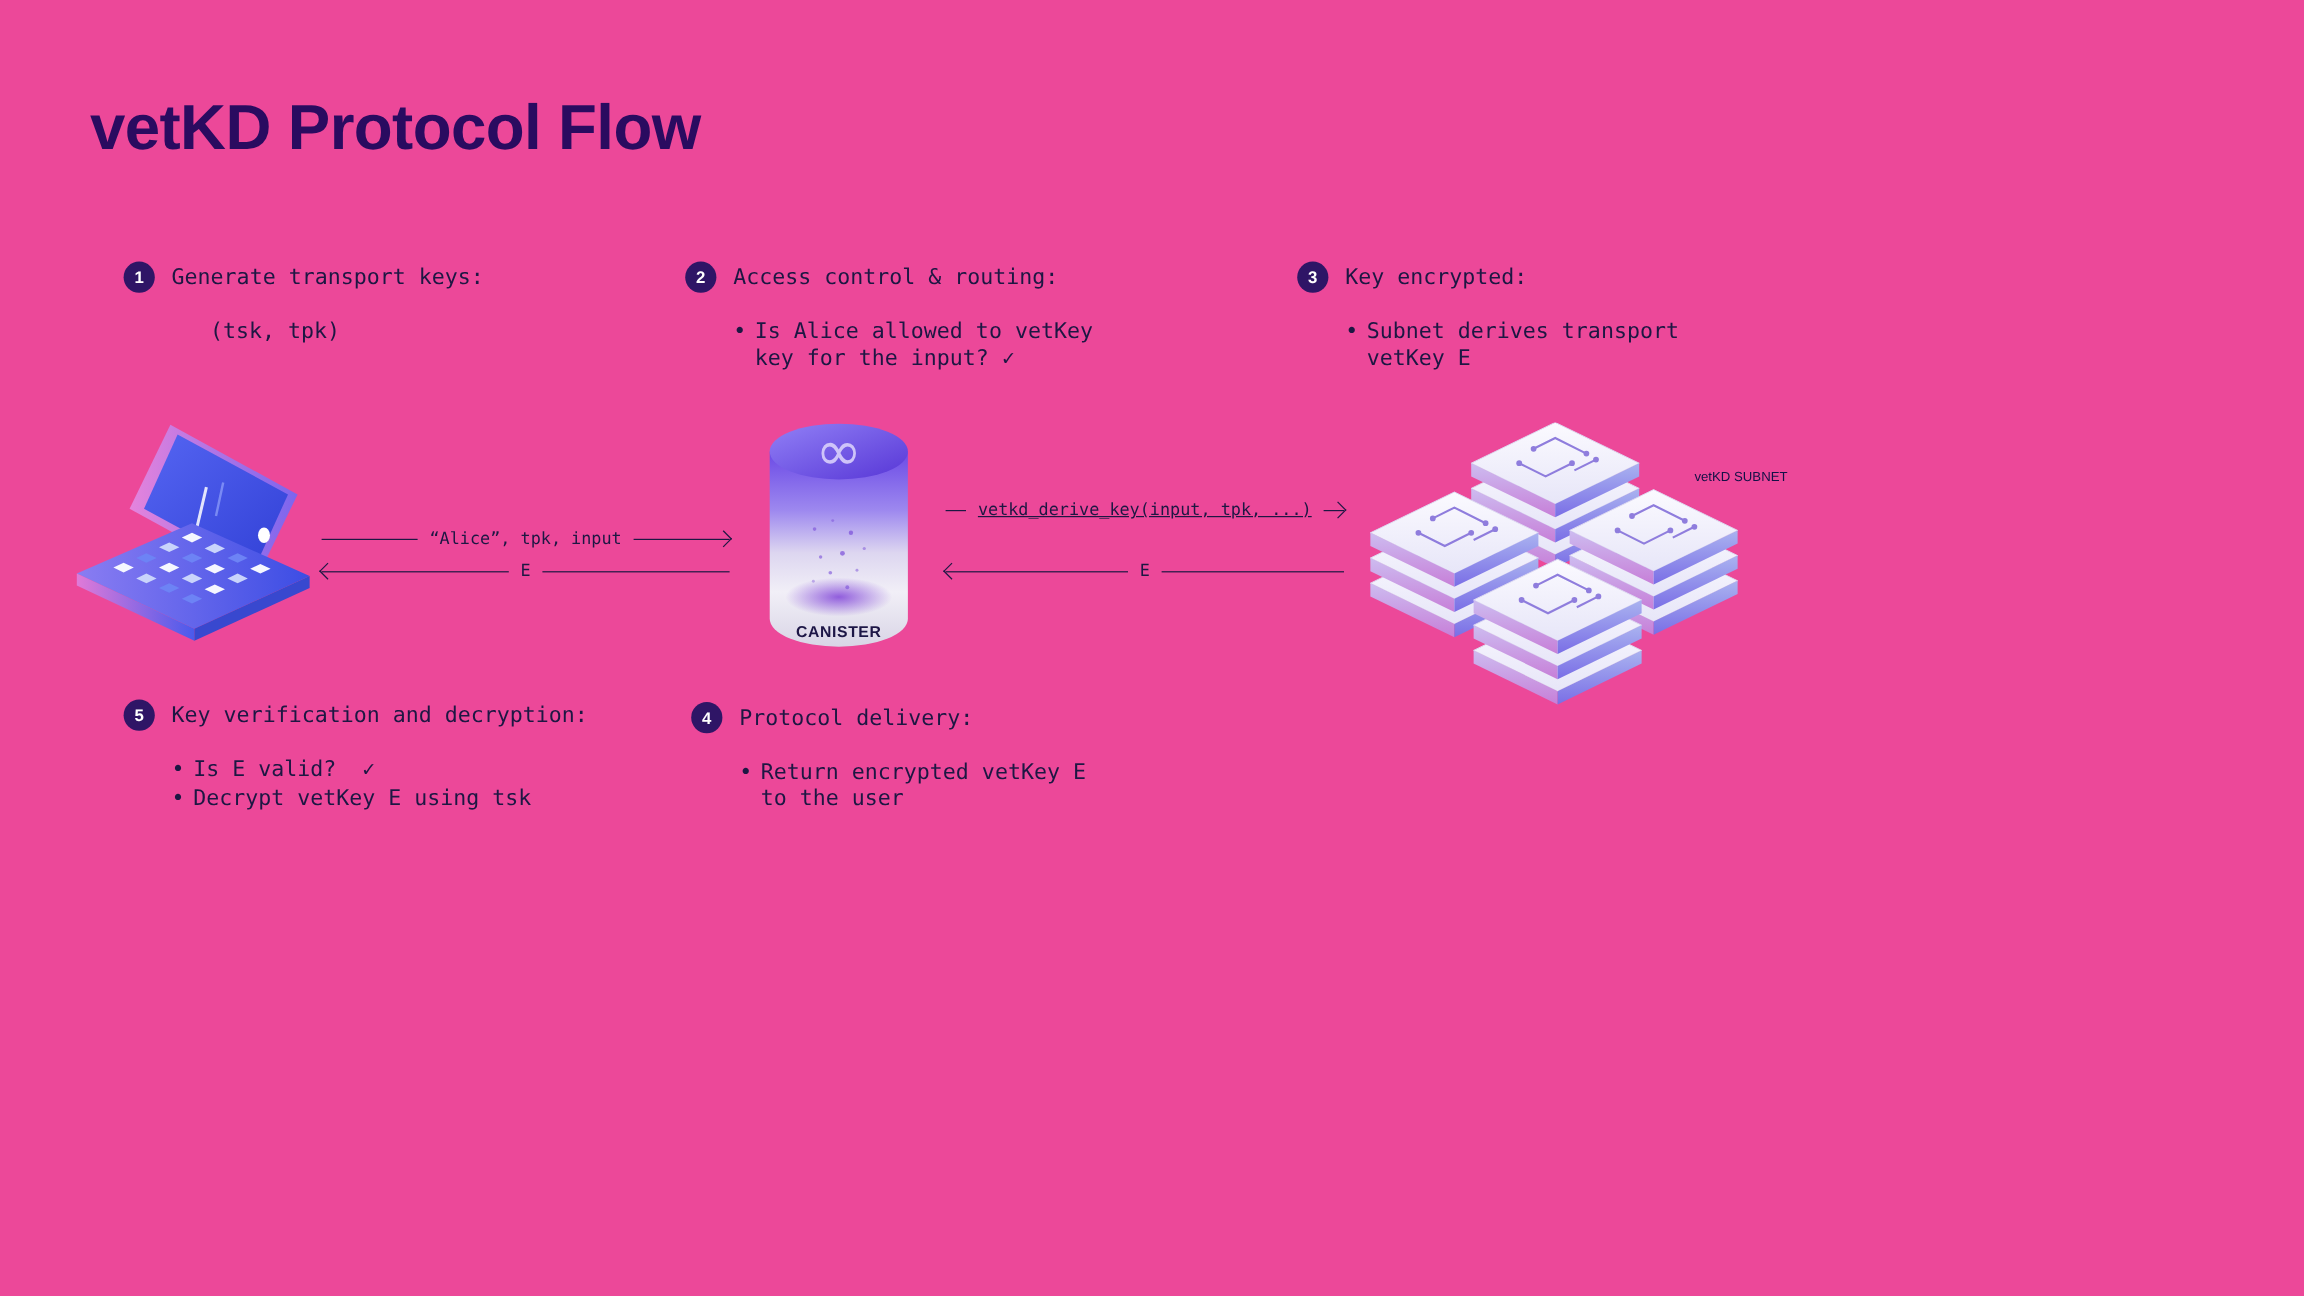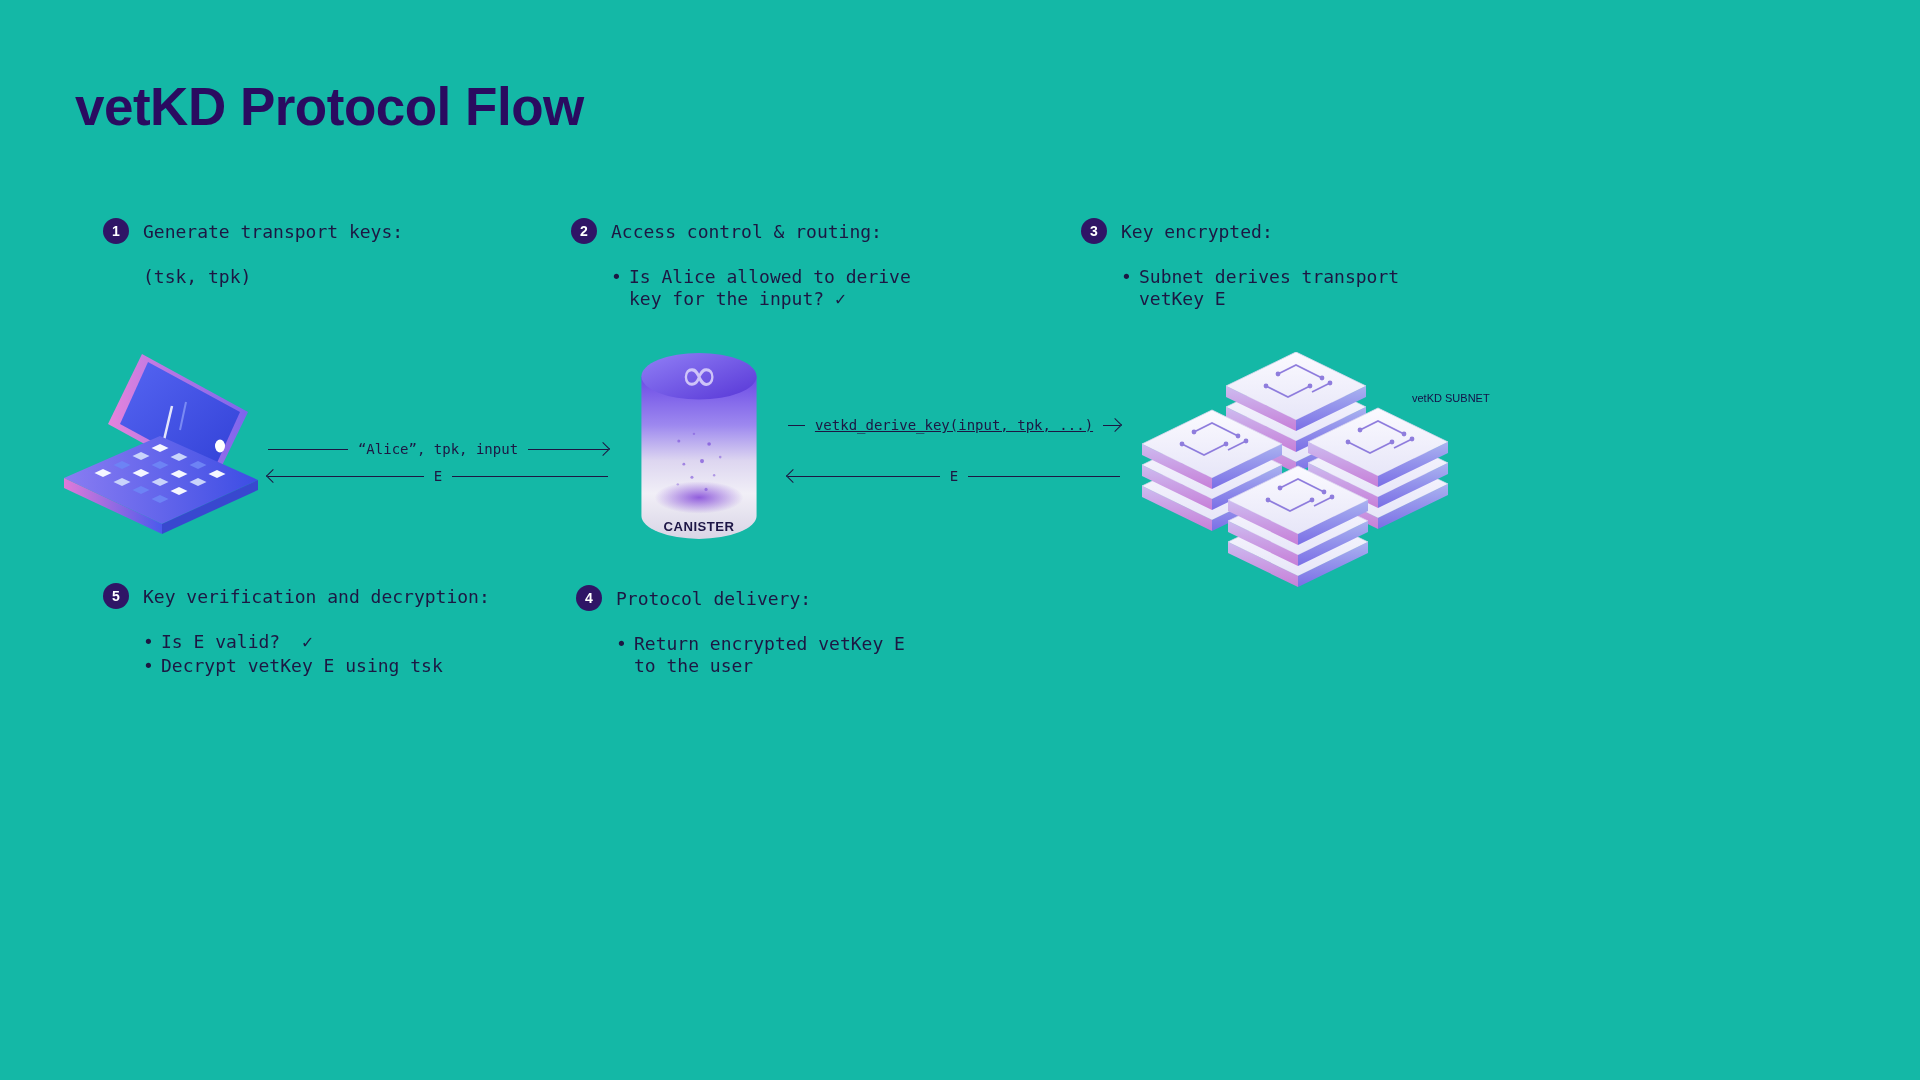--- a/index.html
+++ b/index.html
@@ -1,18 +1,18 @@
 <!DOCTYPE html>
 <html><head>
 <meta charset="utf-8">
 <style>
   html,body { margin:0; padding:0; }
   .stage {
     position:relative; width:1920px; height:1080px;
-    background:#14b8a6; overflow:hidden;
+    background:#ec4899; overflow:hidden;
     font-family:"DejaVu Sans Mono", monospace;
     color:#1d1743;
   }
   .title {
     position:absolute; left:75px; top:76px;
     font-family:"Liberation Sans", sans-serif;
     font-size:53px; font-weight:700; letter-spacing:-0.5px;
     color:#2a0b60;
   }
   
@@ -23,21 +23,21 @@
     background:#2f1566; color:#ffffff; flex:none;
     font-family:"Liberation Sans", sans-serif; font-weight:bold; font-size:14px;
     display:flex; align-items:center; justify-content:center;
   }
   .step-heading { font-size:18px; white-space:nowrap; }
   .step-body { margin:22px 0 0 40px; font-size:18px; line-height:1.2; }
   .bullets { display:flex; flex-direction:column; gap:2px; }
   .bullet { display:flex; }
   .dot { width:18px; flex:none; }
   .bullet-text { white-space:pre-wrap; max-width:295px; line-height:1.2; }
-  .plain-line { white-space:pre; }
+  .plain-line { white-space:pre;margin-left:32px; }
   
   .arrow {
     position:absolute; display:flex; align-items:center; height:22px;
   }
   .seg { flex:1; border-top:1.6px solid #1d1743; }
   .arrow-label { padding:0 10px; font-size:14px; white-space:nowrap; }
   .head { width:9px; height:9px; flex:none;
     border-top:1.6px solid #1d1743; border-right:1.6px solid #1d1743; }
   .head-r { transform:rotate(45deg); margin-left:-10px; }
   .head-l { transform:rotate(-135deg); margin-right:-10px; }
@@ -75,21 +75,21 @@
 
   <div class="step" style="left:571px; top:218px;">
     <div class="step-header">
       <div class="badge">2</div>
       <div class="step-heading">Access control &amp; routing:</div>
     </div>
     <div class="step-body">
       <div class="bullets">
         <div class="bullet">
           <span class="dot">•</span>
-          <span class="bullet-text">Is Alice allowed to derive key for the input? ✓</span>
+          <span class="bullet-text">Is Alice allowed to vetKey key for the input? ✓</span>
         </div>
       </div>
     </div>
   </div>
 
   <div class="step" style="left:1081px; top:218px;">
     <div class="step-header">
       <div class="badge">3</div>
       <div class="step-heading">Key encrypted:</div>
     </div>

